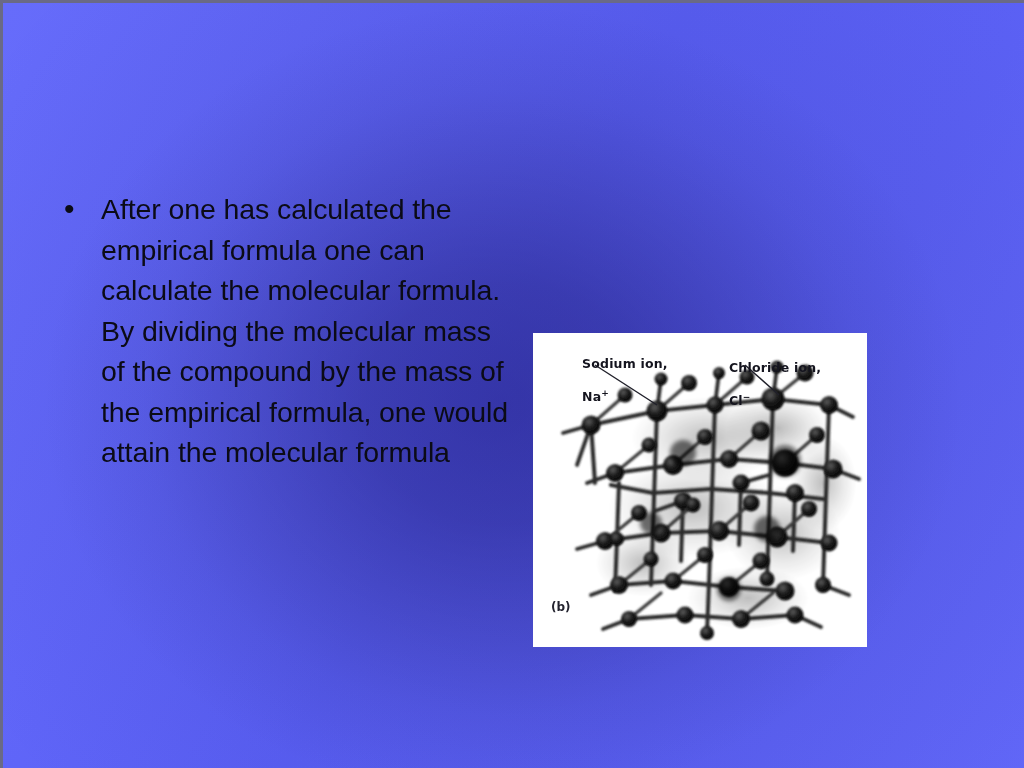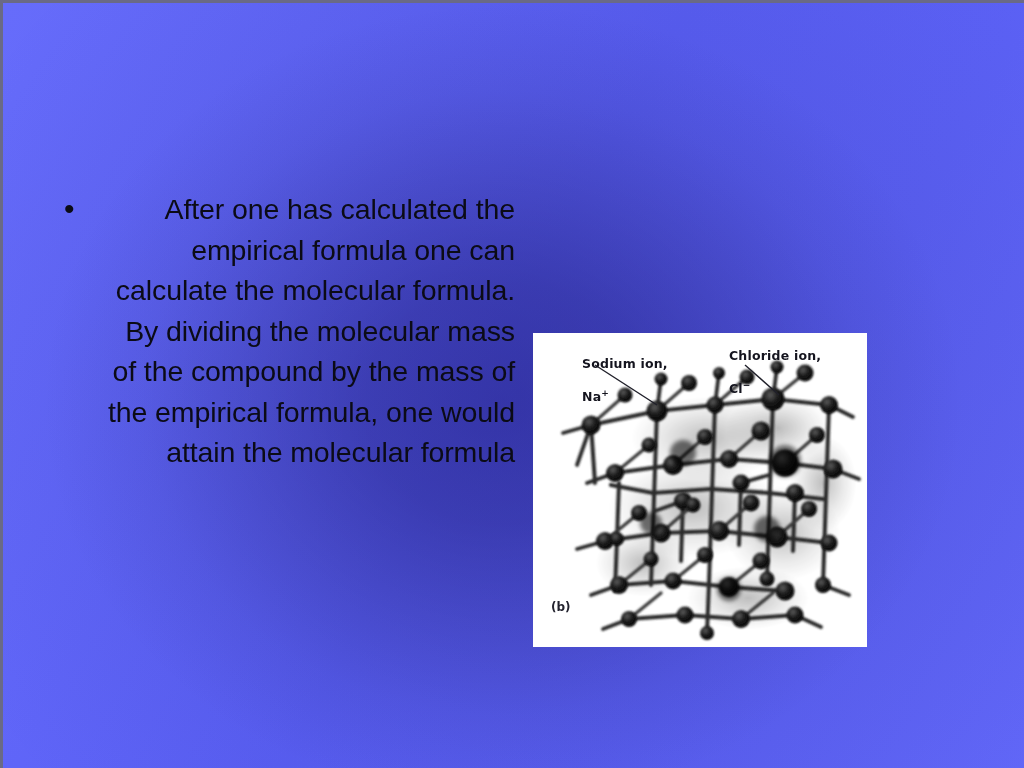--- a/index.html
+++ b/index.html
@@ -65,21 +65,20 @@
     box-sizing: border-box;
     user-select: none;
   }
   .bullet-text {
     flex: 1 1 auto;
     font-size: 28.5px;
     line-height: 40.5px;
     color: #0b0b16;
     letter-spacing: -0.1px;
     white-space: pre-line;
-    text-align: right;
   }
 
   
   #figure {
     position: absolute;
     left: 530px;
     top: 330px;
     width: 334px;
     height: 314px;
     background: #84cc16;
@@ -97,21 +96,21 @@
     color: #14141e;
     font-family: "DejaVu Sans", sans-serif;
     font-size: 12.5px;
     font-weight: 700;
     line-height: 15px;
     letter-spacing: 0.2px;
     white-space: pre-line;
     filter: blur(0.35px);
   }
   #label-sodium { left: 49px; top: 8px; }
-  #label-chloride { left: 196px; top: 0; }
+  #label-chloride { left: 196px; top: 12px; }
   #label-panel {
     position: absolute;
     left: 18px;
     top: 267px;
     color: #23232e;
     font-family: "DejaVu Sans", sans-serif;
     font-size: 12px;
     font-weight: 700;
     filter: blur(0.5px);
   }

